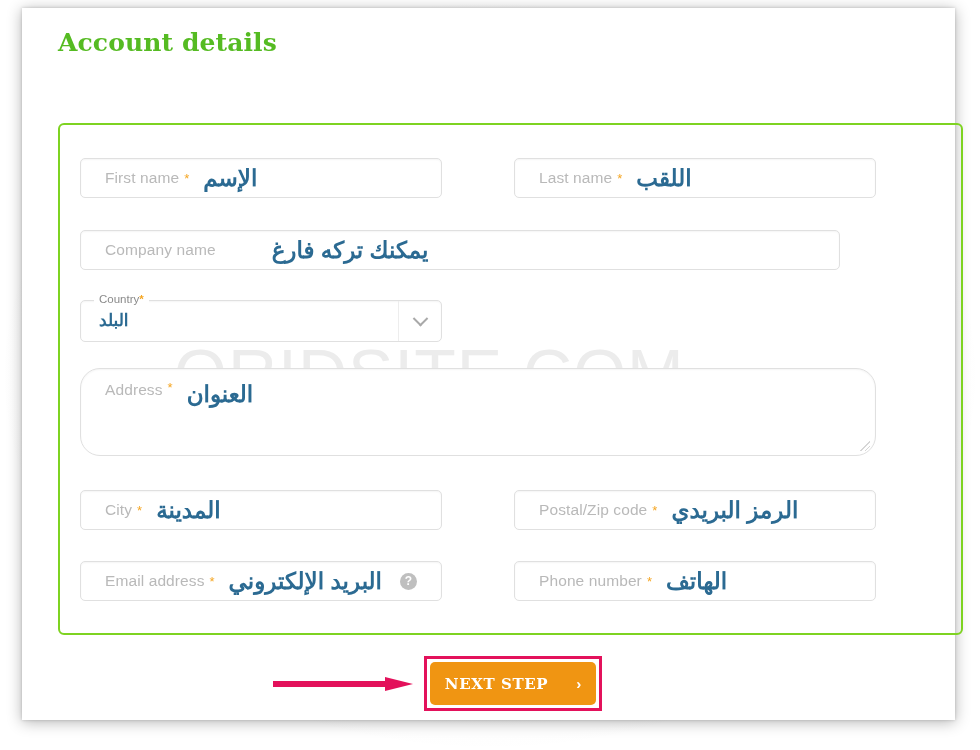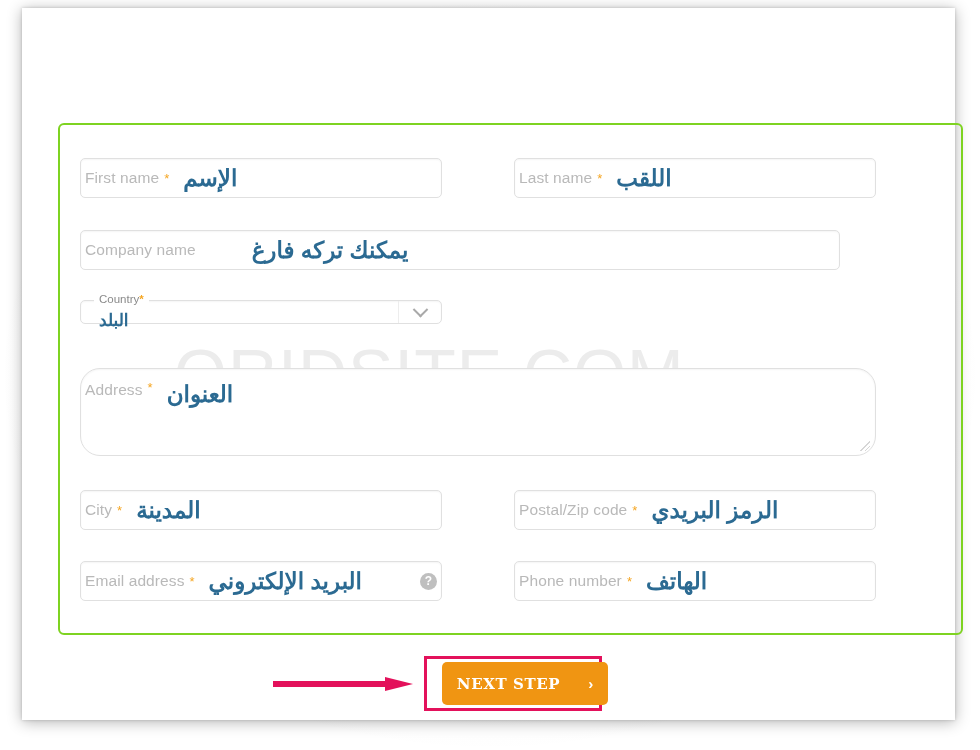--- a/index.html
+++ b/index.html
@@ -97,21 +97,21 @@
   
   .field {
     position: absolute;
     box-sizing: border-box;
     background: #ffffff;
     border: 1px solid #e0e0e0;
     border-radius: 5px;
     box-shadow: inset 0 1px 2px rgba(0,0,0,0.045);
     display: flex;
     align-items: center;
-    padding: 0 4px;
+    padding: 0 24px;
     z-index: 4;
   }
   .field.ta {
     align-items: flex-start;
     padding-top: 12px;
   }
   .ph {
     font-size: 15.5px;
     color: #b9b9b9;
     white-space: nowrap;
@@ -158,21 +158,21 @@
       linear-gradient(135deg, transparent 0 48%, #d6d6d6 48% 56%, transparent 56% 100%),
       linear-gradient(135deg, transparent 0 72%, #d6d6d6 72% 80%, transparent 80% 100%);
   }
 
   
   .select-wrap {
     position: absolute;
     left: 58px;
     top: 292px;
     width: 362px;
-    height: 24px;
+    height: 42px;
     box-sizing: border-box;
     border: 1px solid #e0e0e0;
     border-radius: 5px;
     background: #ffffff;
     box-shadow: inset 0 1px 2px rgba(0,0,0,0.045);
     z-index: 4;
   }
   .select-label {
     position: absolute;
     left: 13px;
@@ -227,21 +227,20 @@
     width: 166px;
     height: 43px;
     background: #f09512;
     border-radius: 5px;
     display: flex;
     align-items: center;
     justify-content: center;
     gap: 28px;
     cursor: pointer;
     z-index: 7;
-    margin-left: 12px;
   }
   .next-label {
     font-family: "DejaVu Serif", "Liberation Serif", serif;
     font-size: 15px;
     font-weight: 700;
     color: #ffffff;
     letter-spacing: 0.6px;
   }
   .next-chev {
     font-size: 15px;
@@ -262,20 +261,21 @@
 <body>
 
 <div class="canvas">
   <div class="shadow-bg"></div>
 
   <div class="card">
 
     <div class="watermark">ORIDSITE.COM</div>
 
     <div class="head">
+      <div class="title">Account details</div>
     </div>
 
     <div class="form-box"></div>
 
     <div class="field" style="left:58px; top:150px; width:362px; height:40px;">
       <span class="ph">First name</span>
       <span class="star">*</span>
       <span class="ar">الإسم</span>
     </div>
 

